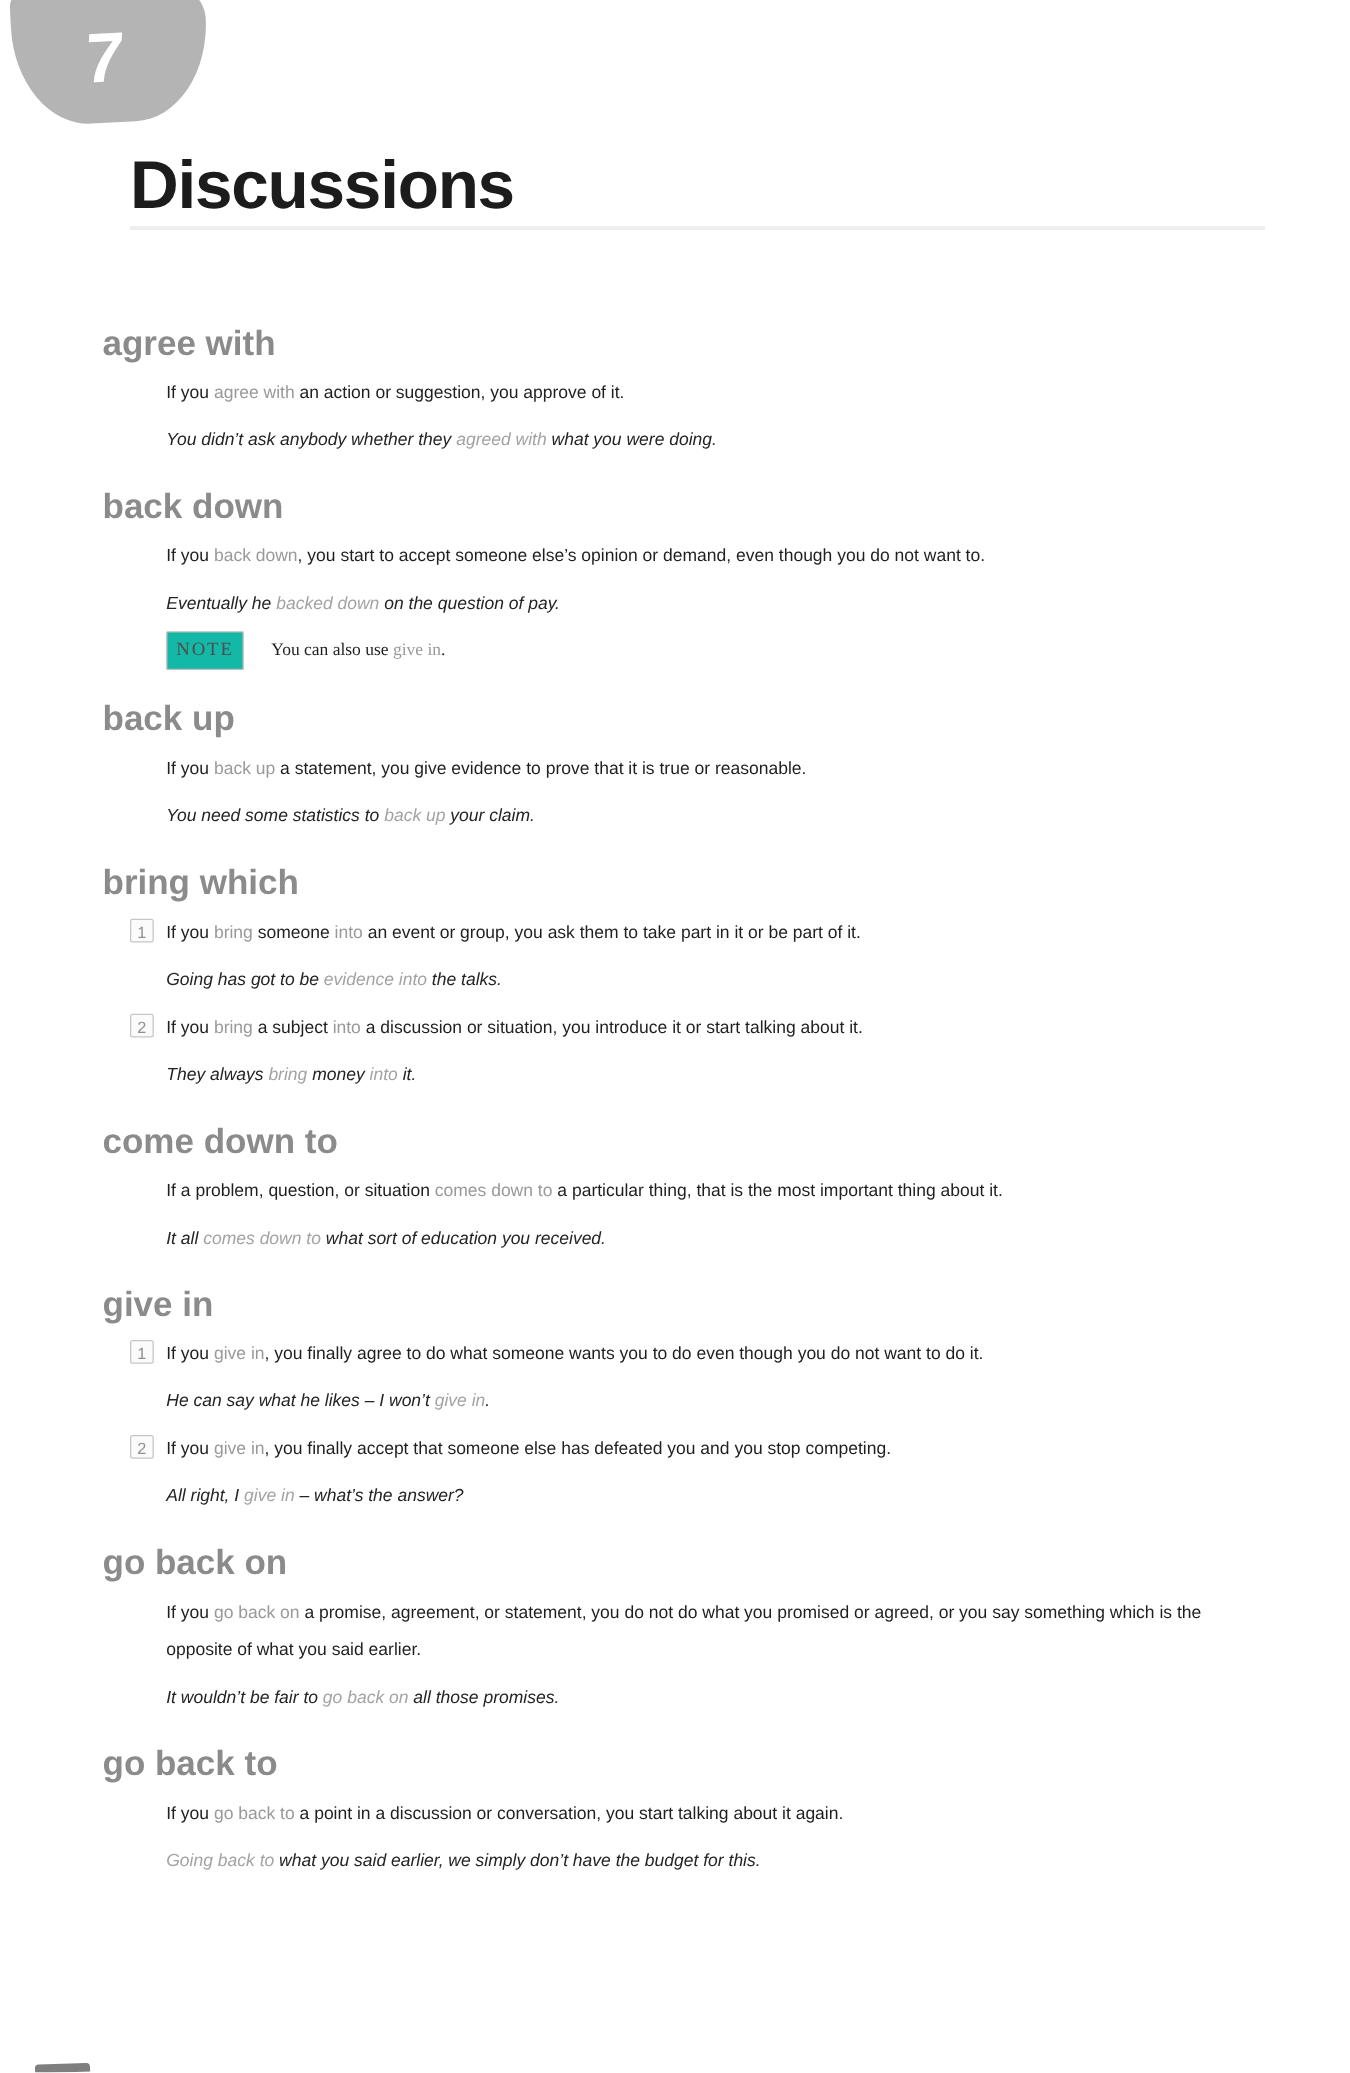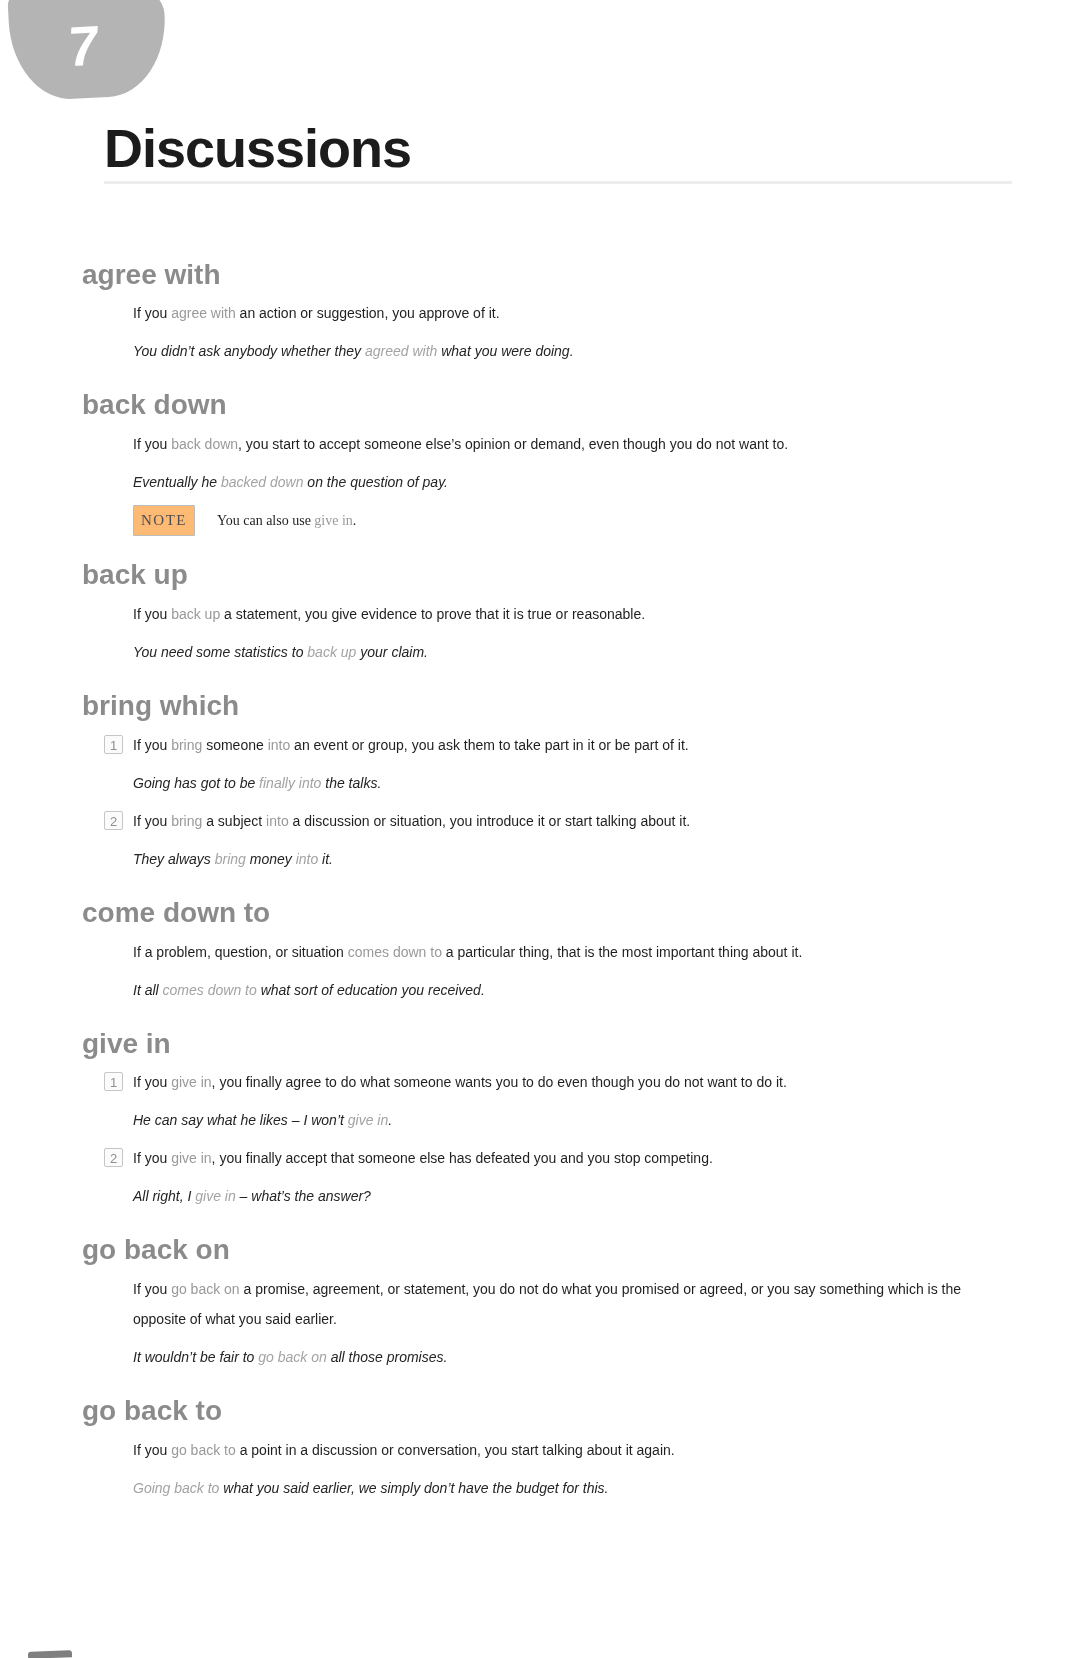--- a/index.html
+++ b/index.html
@@ -86,21 +86,21 @@
     line-height:28px;
     display:flex;
     align-items:baseline;
     gap:22px;
   }
   .note-label{
     font-size:15px;
     letter-spacing:1.5px;
     color:#4e4e4e;
     border:1px solid #bcbcbc;
-    background:#fdba74;
+    background:#14b8a6;
     padding:0 7px 1px 7px;
     border-radius:1px;
     flex:0 0 auto;
   }
   .note-text{margin:0;color:#1f1f1f;font-family:"Liberation Serif",serif;}
   .note-text .hl{color:#9a9a9a;}
   
   .corner-artifact{
     position:absolute;
     left:28px;bottom:0;
@@ -159,21 +159,21 @@
         </div>
   </section>
 
   <section class="entry">
     <h2 class="headword">bring which</h2>
     <div class="entry-body">
           <div class="sense-row">
             <span class="sense-num">1</span>
             <p class="definition"><span class="plain">If you </span><span class="hl">bring</span><span class="plain"> someone </span><span class="hl">into</span><span class="plain"> an event or group, you ask them to take part in it or be part of it.</span></p>
           </div>
-          <p class="example"><span class="plain">Going has got to be </span><span class="hl">finally into</span><span class="plain"> the talks.</span></p>
+          <p class="example"><span class="plain">Going has got to be </span><span class="hl">evidence into</span><span class="plain"> the talks.</span></p>
           <div class="sense-row">
             <span class="sense-num">2</span>
             <p class="definition"><span class="plain">If you </span><span class="hl">bring</span><span class="plain"> a subject </span><span class="hl">into</span><span class="plain"> a discussion or situation, you introduce it or start talking about it.</span></p>
           </div>
           <p class="example"><span class="plain">They always </span><span class="hl">bring</span><span class="plain"> money </span><span class="hl">into</span><span class="plain"> it.</span></p>
         </div>
   </section>
 
   <section class="entry">
     <h2 class="headword">come down to</h2>

